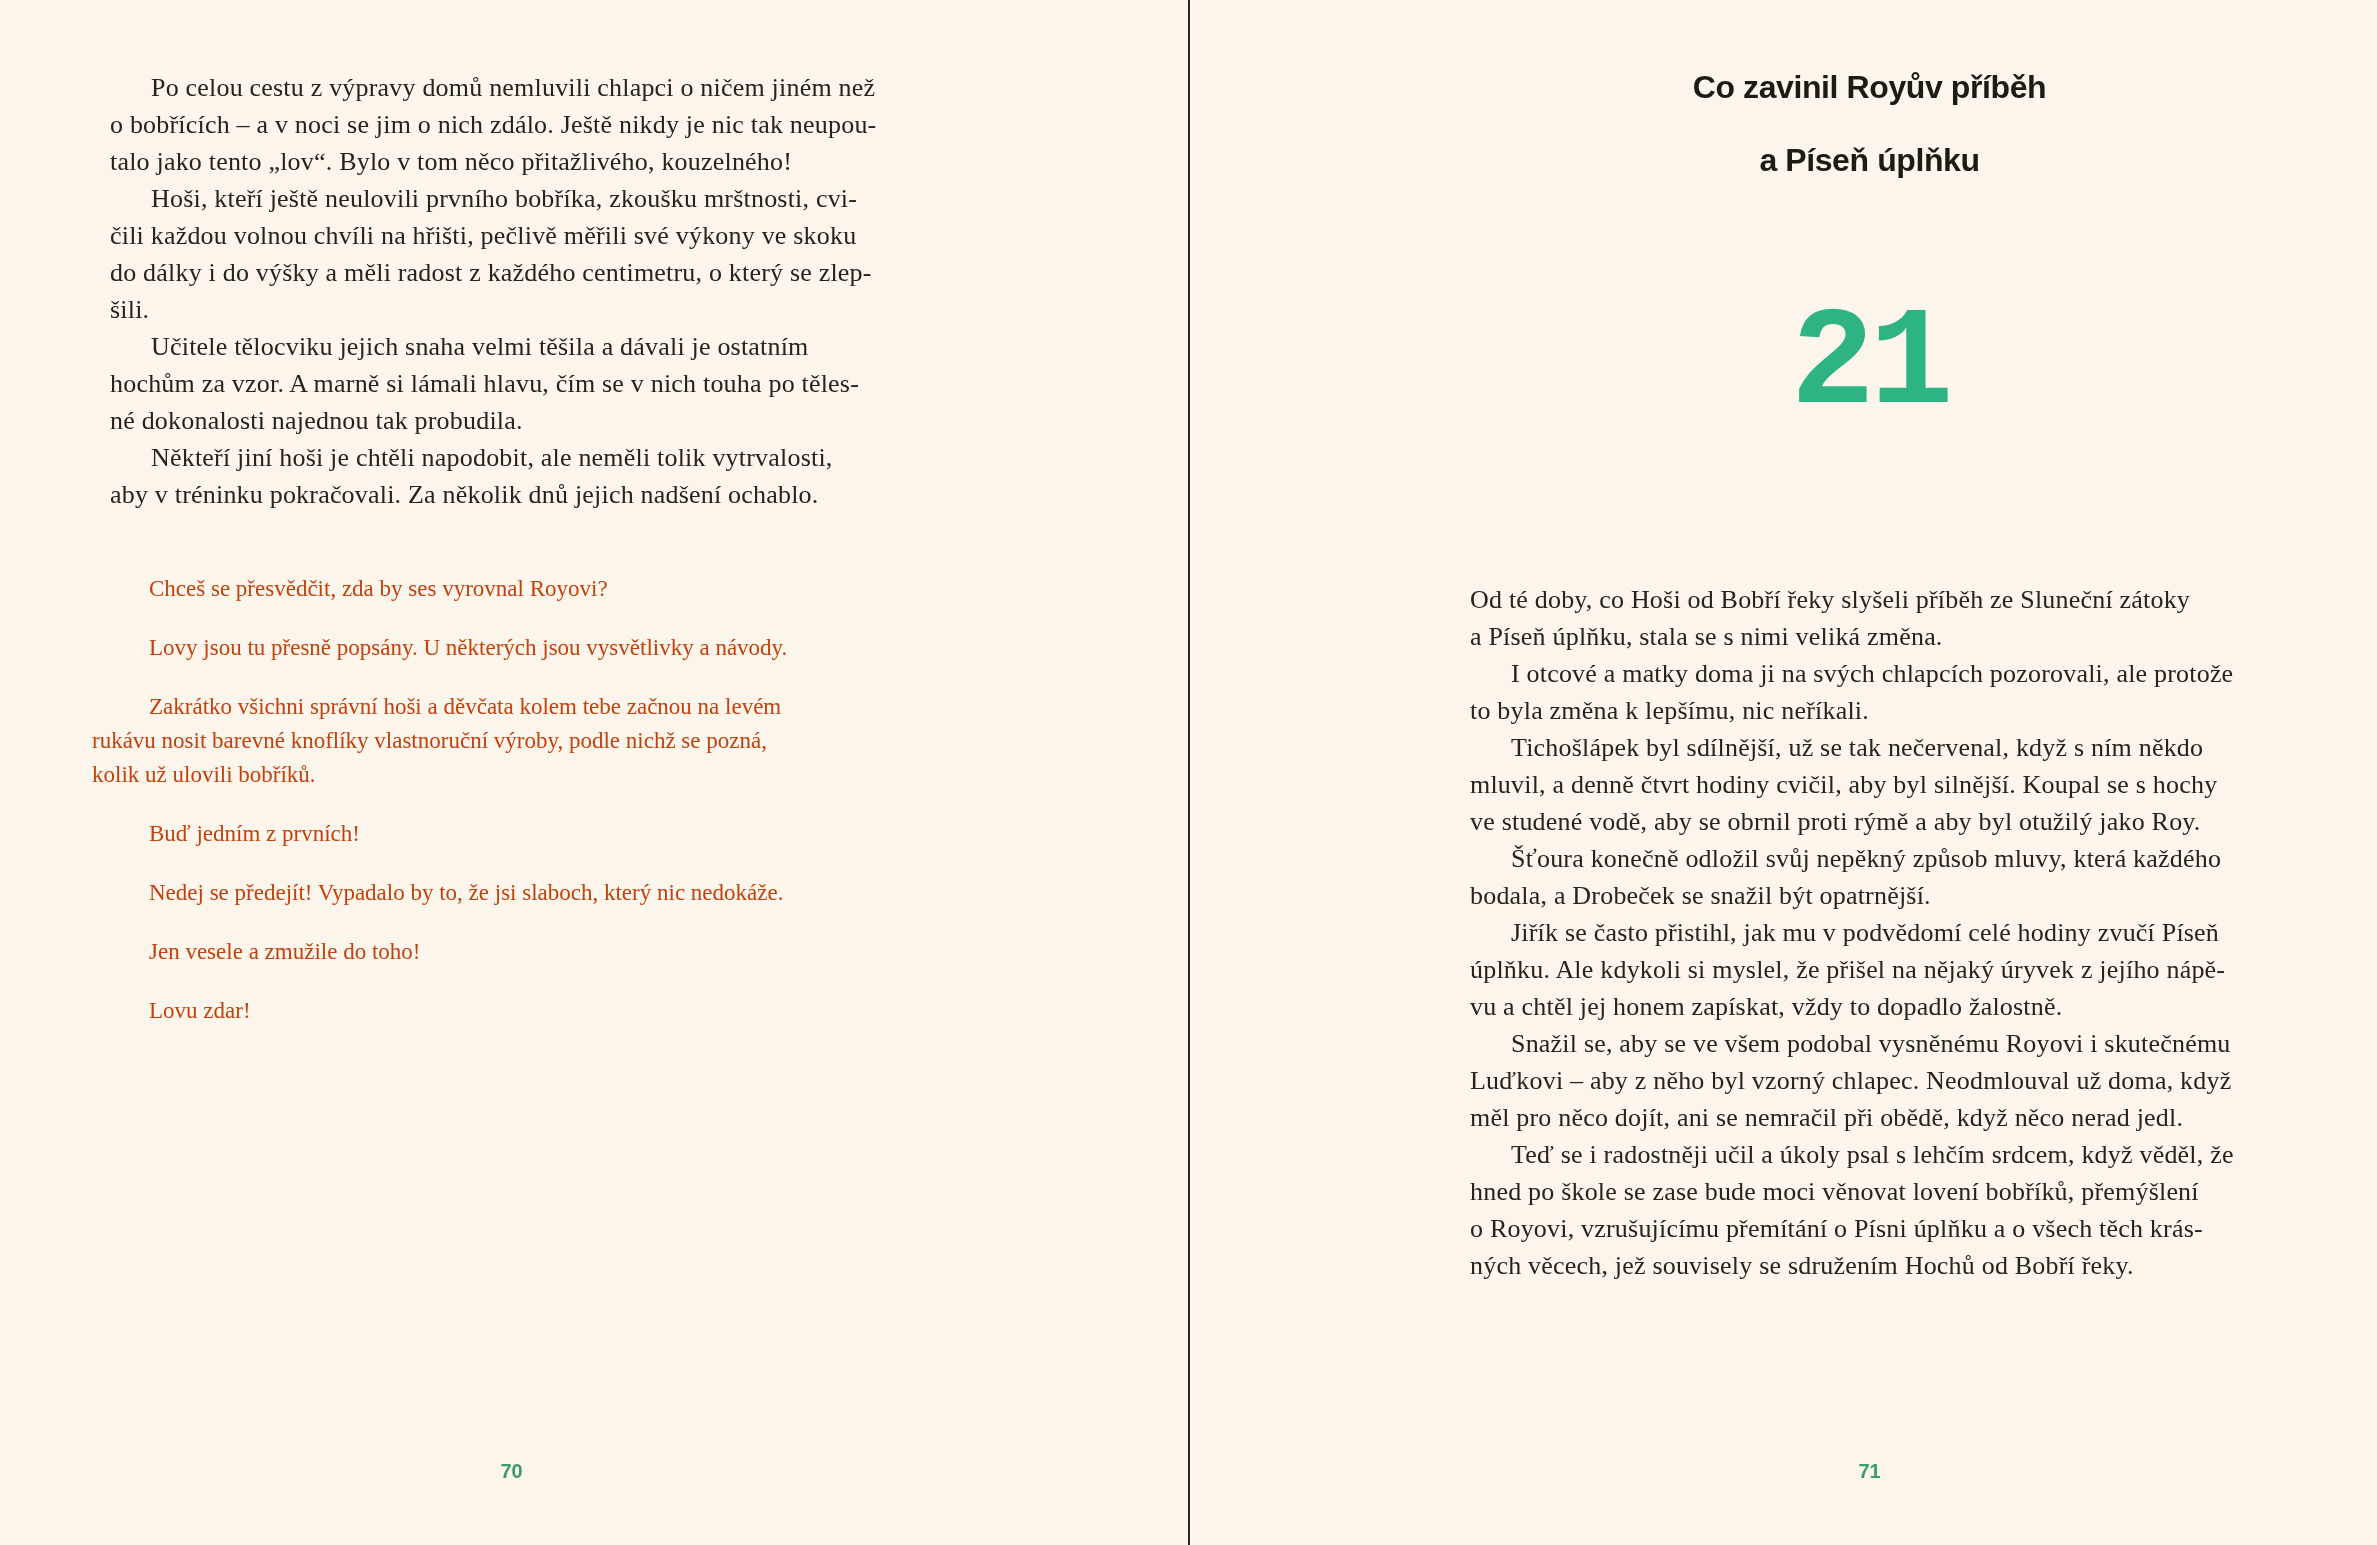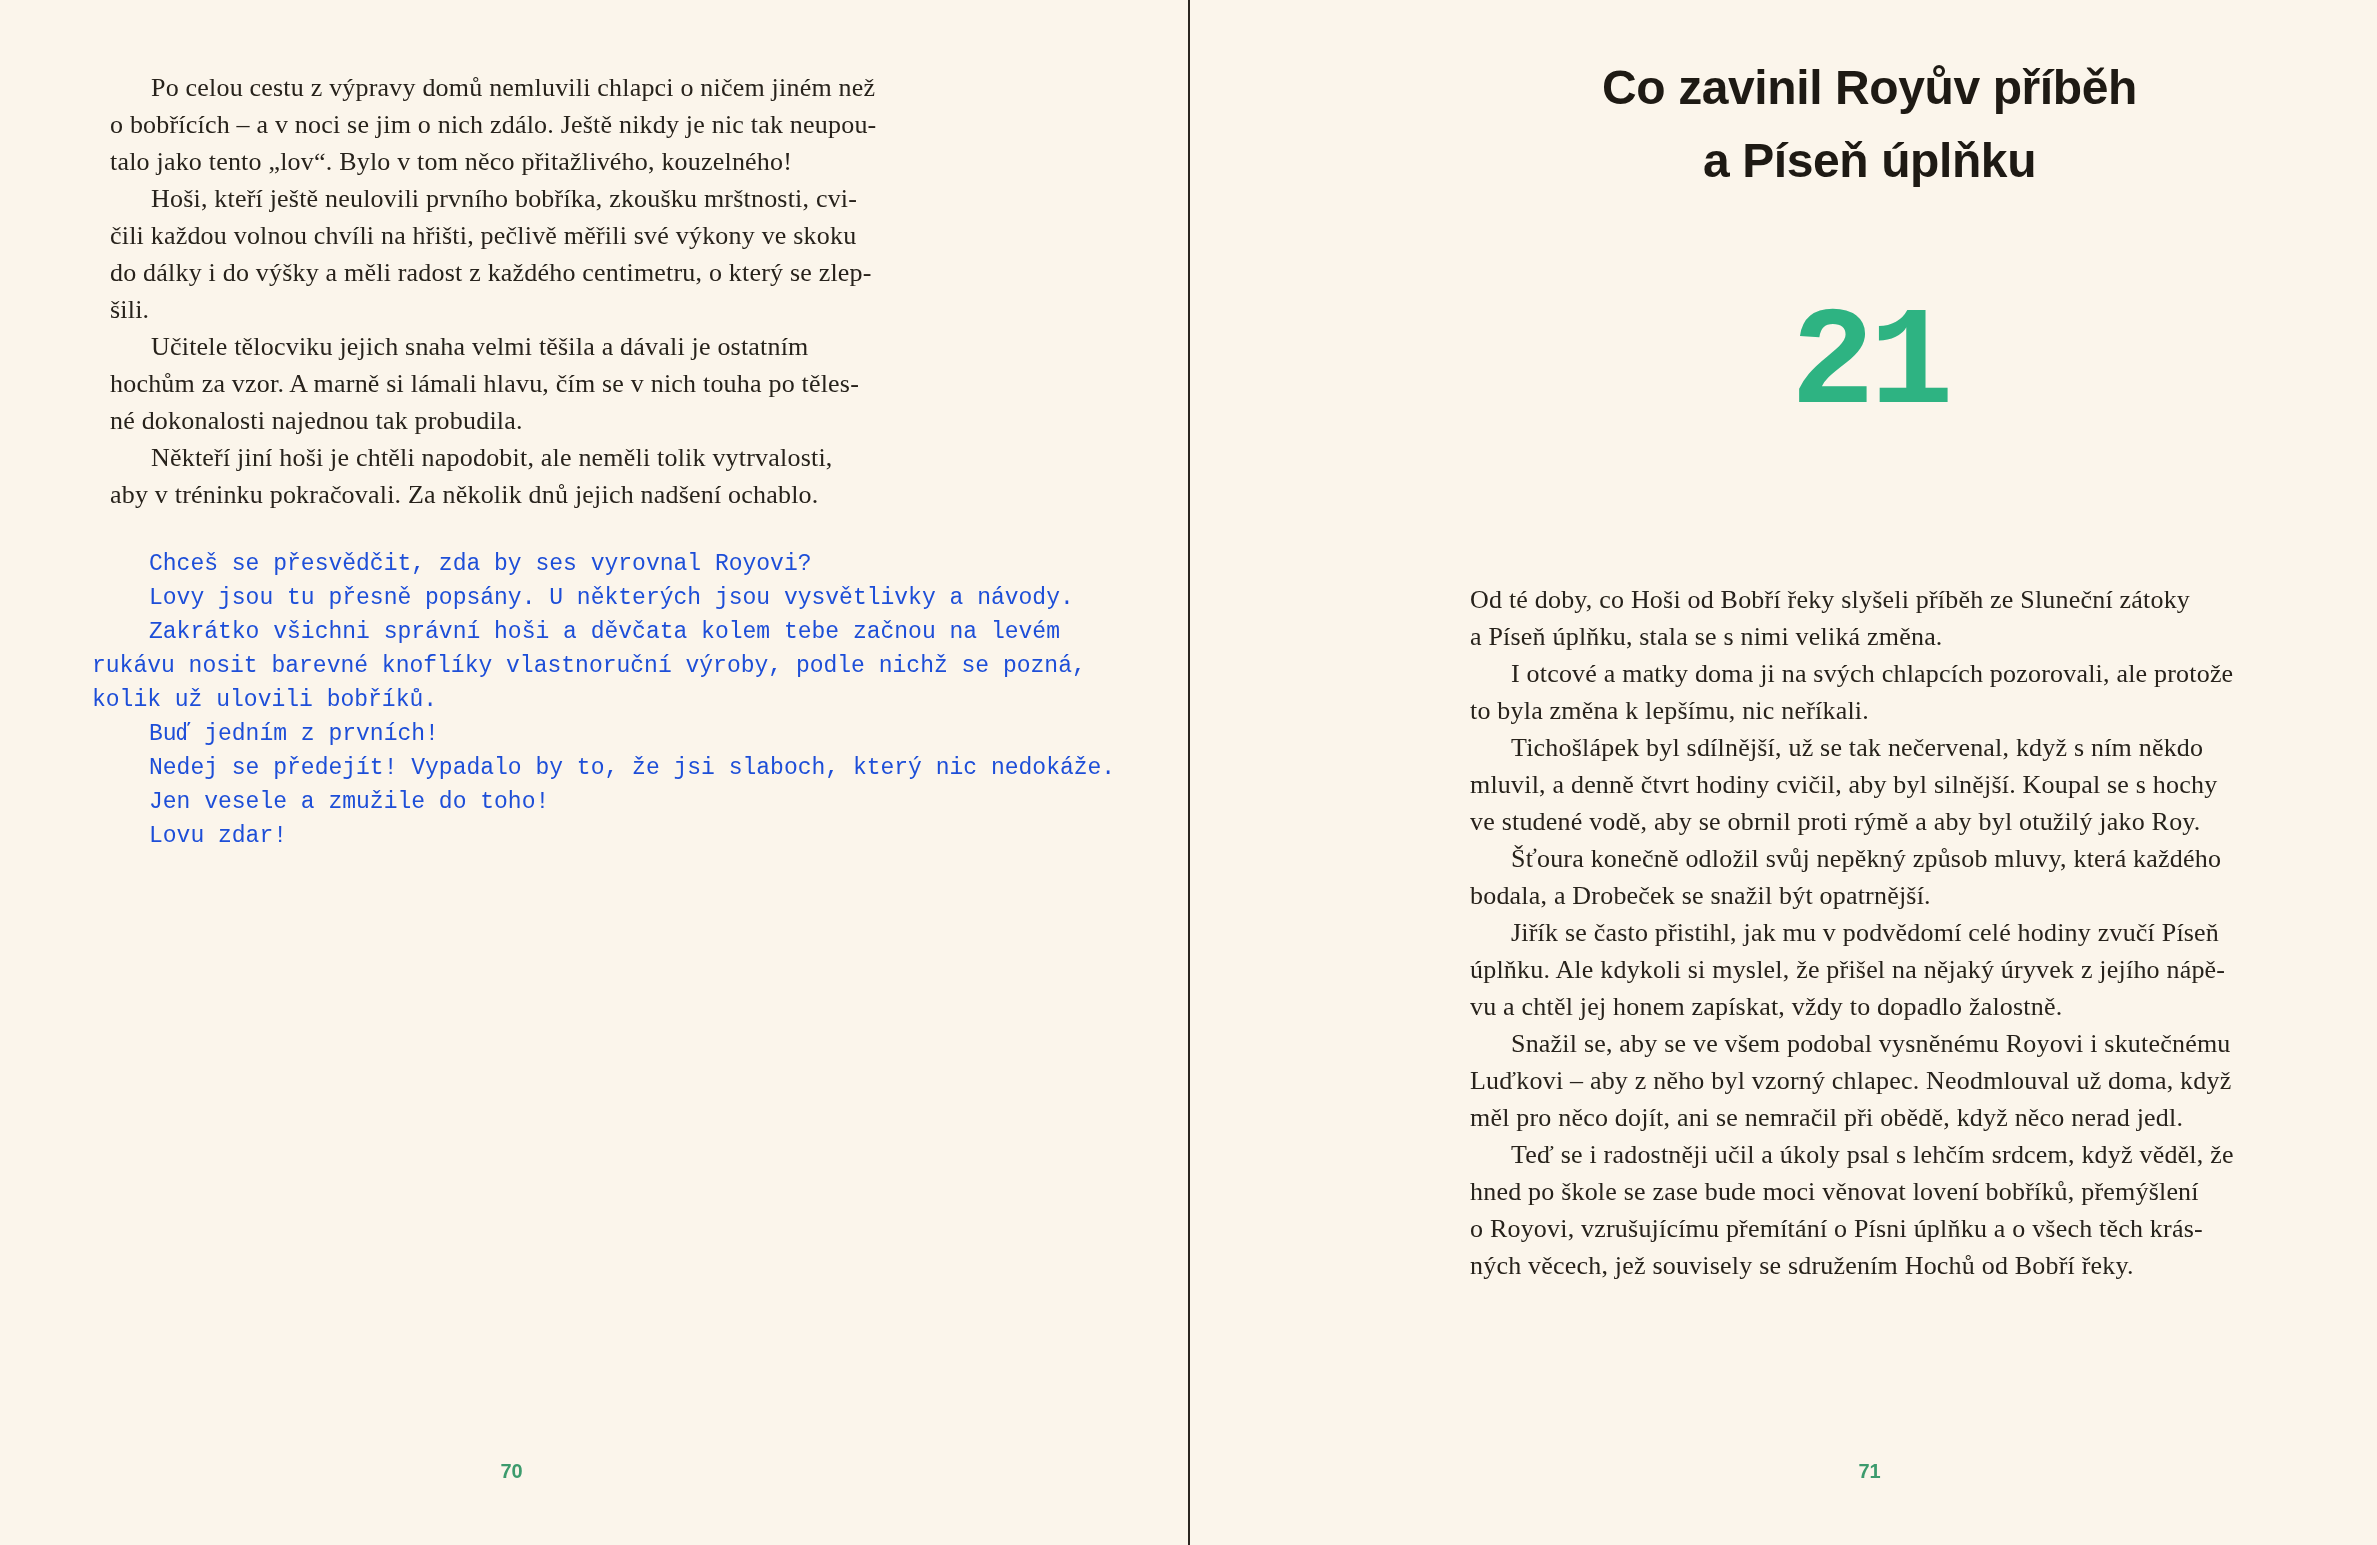--- a/index.html
+++ b/index.html
@@ -39,36 +39,37 @@
   }
   .serif-text p.line-group {
     font-family: "Liberation Serif", "DejaVu Serif", serif;
     font-size: 26px;
     line-height: 37px;
     letter-spacing: 0.2px;
   }
   .serif-text p.indent { text-indent: 41px; }
 
   .sans-text p.line-group {
-    font-family: Liberation Mono, monospace;
+    font-family: Liberation Serif, serif;
     font-size: 23px;
     line-height: 34px;
-    color: #1d4ed8;
+    color: #c2410c;
+    margin-top: 25px;
   }
   .sans-text p.indent { text-indent: 57px; }
 
   .left-body      { left: 110px; top: 69px;  width: 803px; }
   .left-challenge { left: 92px; top: 547px; width: 826px; }
 
   .chapter-title {
     left: 280px; top: 51px; width: 799px;
     text-align: center;
     font-family: "Liberation Sans", "DejaVu Sans", sans-serif;
     font-weight: bold;
-    font-size: 48px;
+    font-size: 32px;
     line-height: 73px;
     letter-spacing: -0.4px;
     color: #1e1a14;
     white-space: pre;
   }
   .chapter-number {
     left: 280px; top: 298px; width: 799px;
     text-align: center;
     font-family: Liberation Mono, monospace;
     font-weight: bold;

